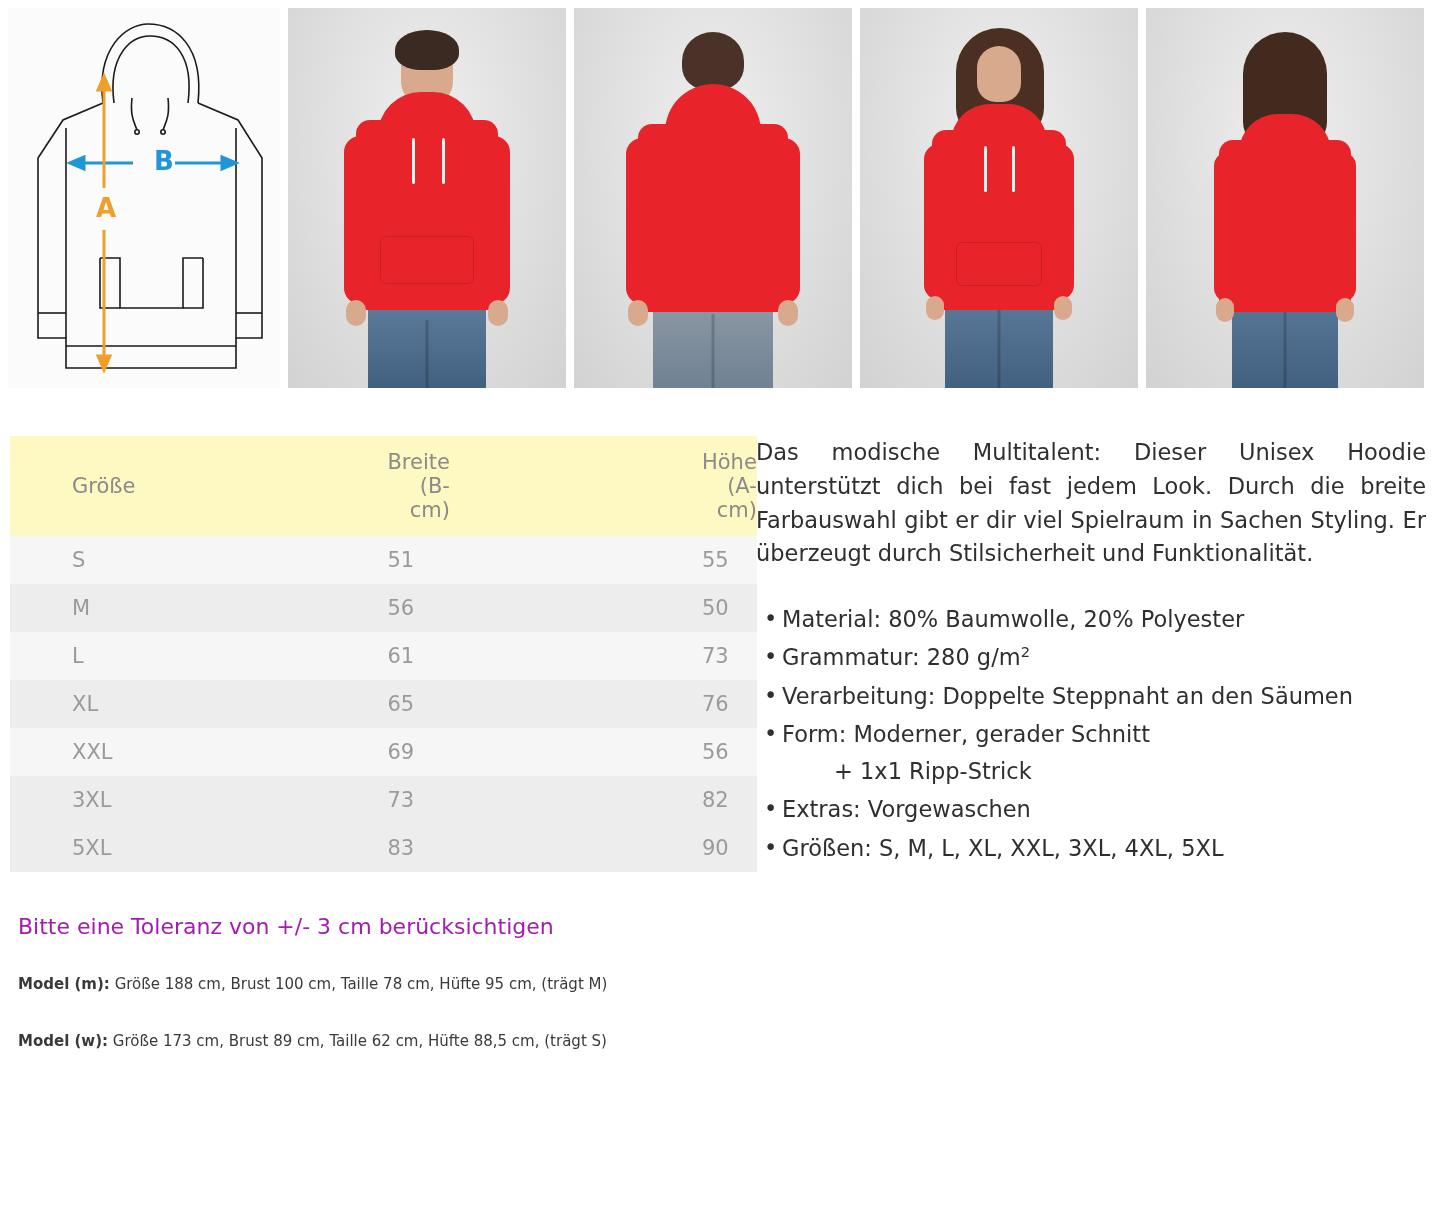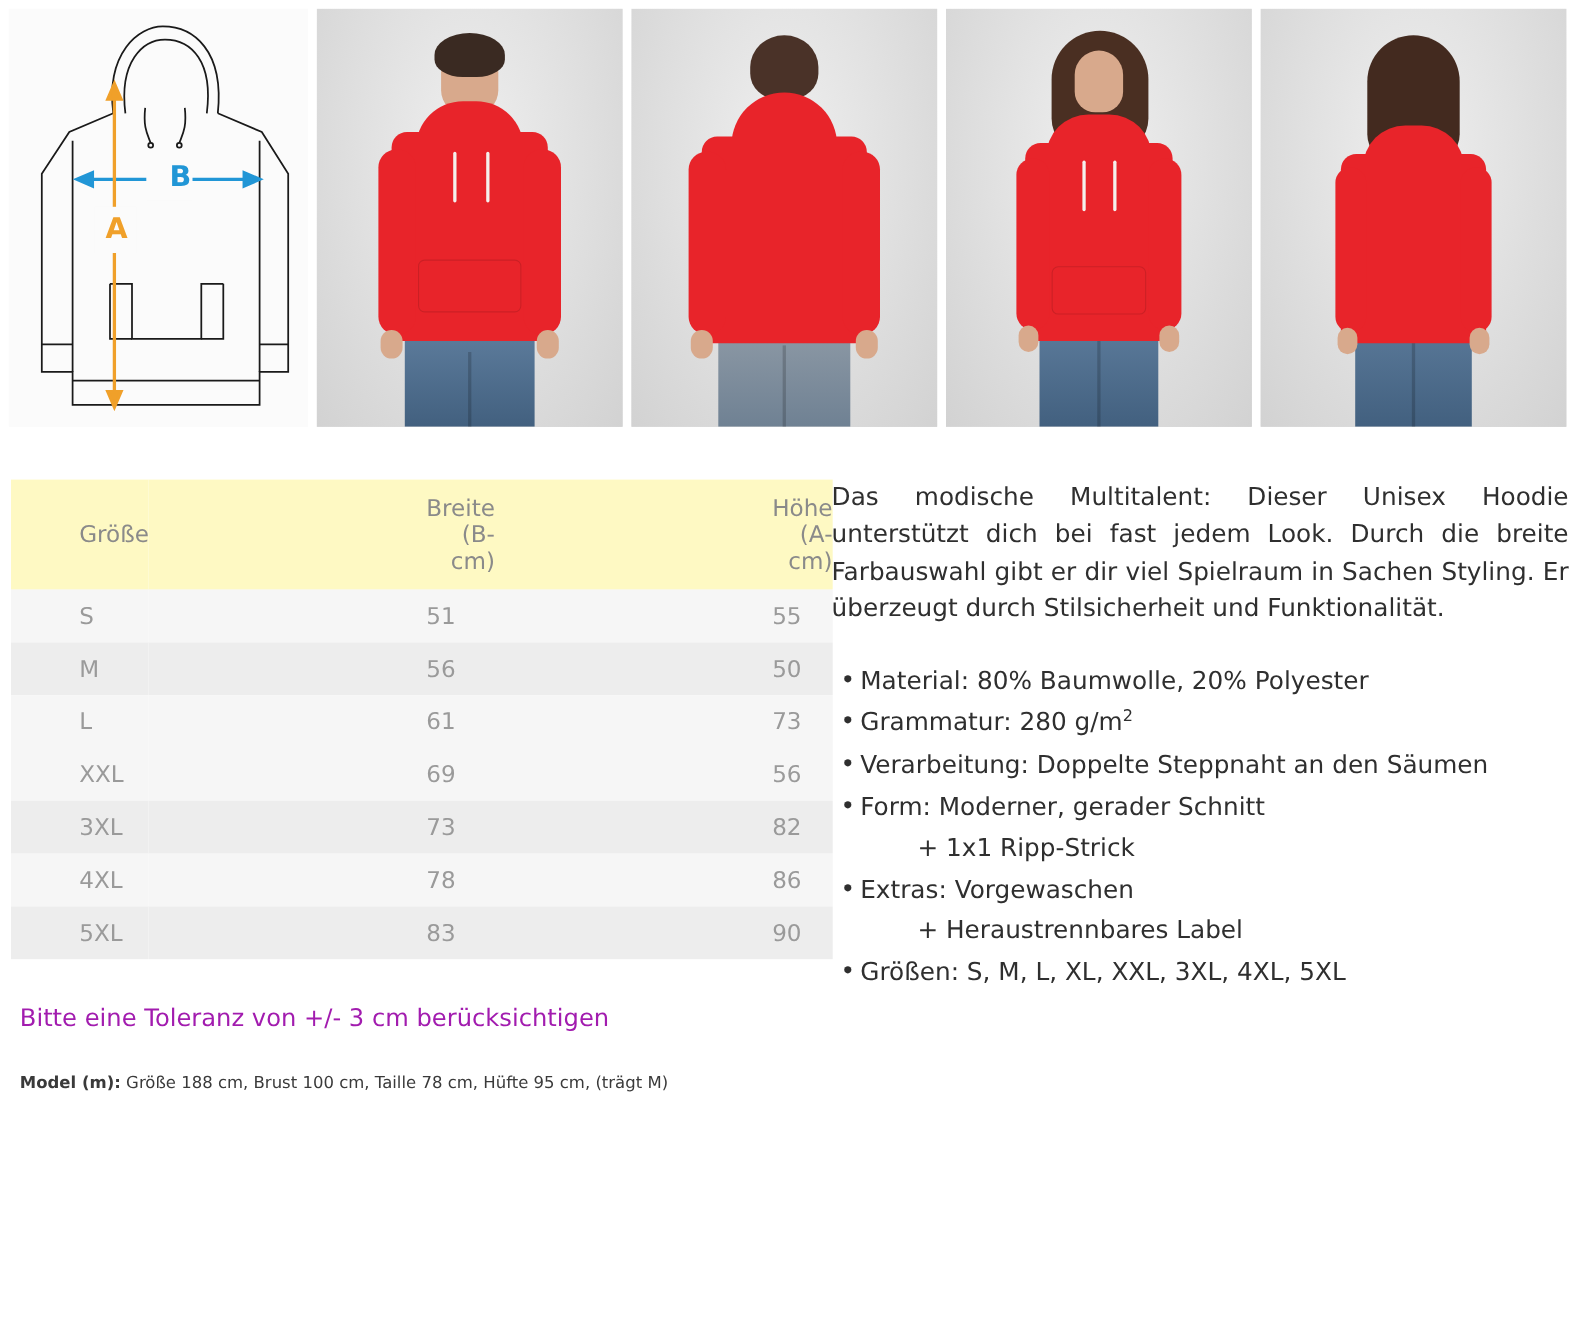--- a/index.html
+++ b/index.html
@@ -345,56 +345,59 @@
         <tr class="odd">
           <td>M</td>
           <td>56</td>
           <td>50</td>
         </tr>
         <tr class="even">
           <td>L</td>
           <td>61</td>
           <td>73</td>
         </tr>
+        <tr class="odd">
+          <td>XL</td>
+          <td>65</td>
+          <td>76</td>
+        </tr>
         <tr class="even">
           <td>XXL</td>
           <td>69</td>
           <td>56</td>
         </tr>
         <tr class="odd">
           <td>3XL</td>
           <td>73</td>
           <td>82</td>
         </tr>
-        <tr class="even">
-          <td>4XL</td>
-          <td>78</td>
-          <td>86</td>
-        </tr>
         <tr class="odd">
           <td>5XL</td>
           <td>83</td>
           <td>90</td>
         </tr>
       </tbody>
     </table>
 
     <div class="tolerance">Bitte eine Toleranz von +/- 3 cm berücksichtigen</div>
 
     <div class="model-line">
       <b>Model (m):</b><span> Größe 188 cm, Brust 100 cm, Taille 78 cm, Hüfte 95 cm, (trägt M)</span>
     </div>
 
+    <div class="model-line">
+      <b>Model (w):</b><span> Größe 173 cm, Brust 89 cm, Taille 62 cm, Hüfte 88,5 cm, (trägt S)</span>
+    </div>
   </div>
 
   <div class="right-col">
     <p class="desc">Das modische Multitalent: Dieser Unisex Hoodie unterstützt dich bei fast jedem Look. Durch die breite Farbauswahl gibt er dir viel Spielraum in Sachen Styling. Er überzeugt durch Stilsicherheit und Funktionalität.</p>
 
     <ul class="features">
       <li><span>Material: 80% Baumwolle, 20% Polyester</span></li>
       <li><span>Grammatur: 280 g/m</span><sup>2</sup></li>
       <li><span>Verarbeitung: Doppelte Steppnaht an den Säumen</span></li>
       <li><span>Form: Moderner, gerader Schnitt</span><span class="sub">+ 1x1 Ripp-Strick</span></li>
-      <li><span>Extras: Vorgewaschen</span><span class="sub">+ Heraustrennbares Label</span></li>
+      <li><span>Extras: Vorgewaschen</span></li>
       <li><span>Größen:  S, M, L, XL, XXL, 3XL, 4XL, 5XL</span></li>
     </ul>
   </div>
 </div>
 
 </body></html>

